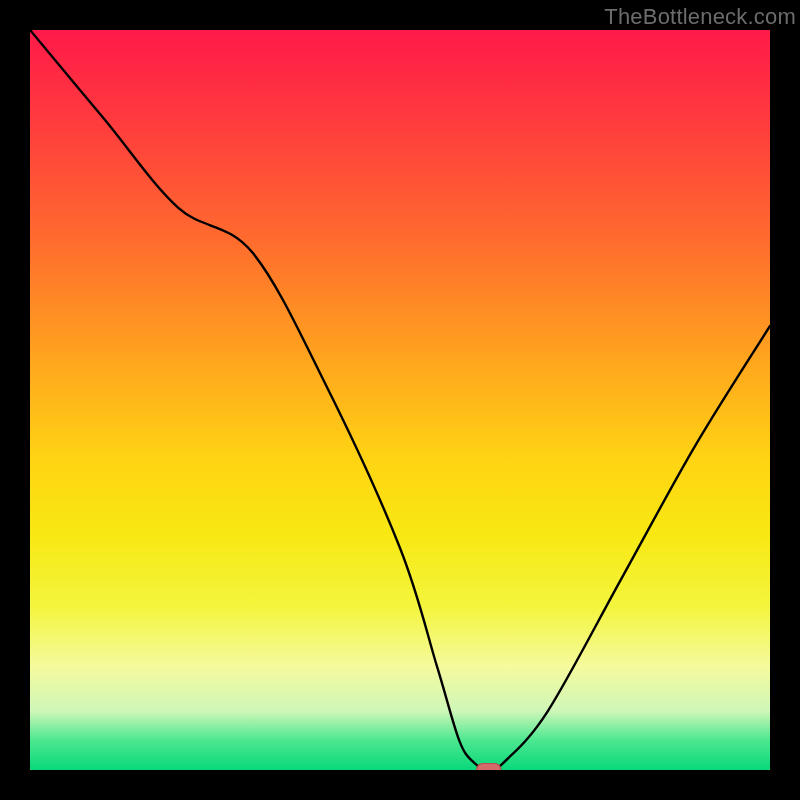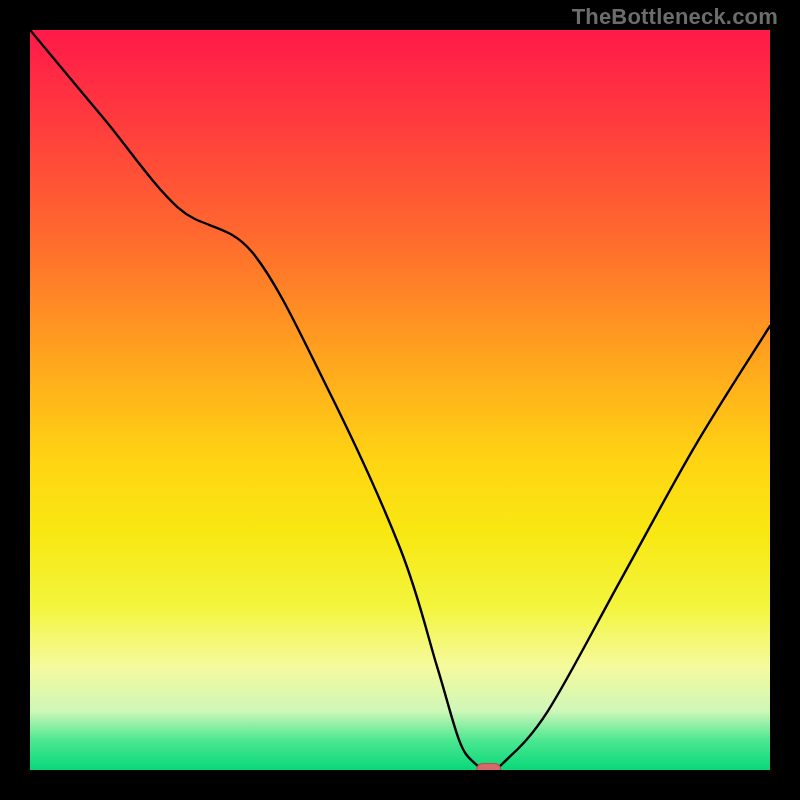--- a/index.html
+++ b/index.html
@@ -13,25 +13,25 @@
   }
   .frame {
     position: relative;
     width: 800px;
     height: 800px;
     background: #000;
   }
   .watermark {
     position: absolute;
     top: 4px;
-    right: 22px;
+    right: 4px;
     color: #6c6c6c;
     font-size: 22px;
     letter-spacing: 0.2px;
-    font-weight: 700;
+    font-weight: 400;
   }
   .plot-area {
     position: absolute;
     left: 30px;
     top: 30px;
     width: 740px;
     height: 740px;
     background: linear-gradient(
       to bottom,
       #ff1a49 0%,

